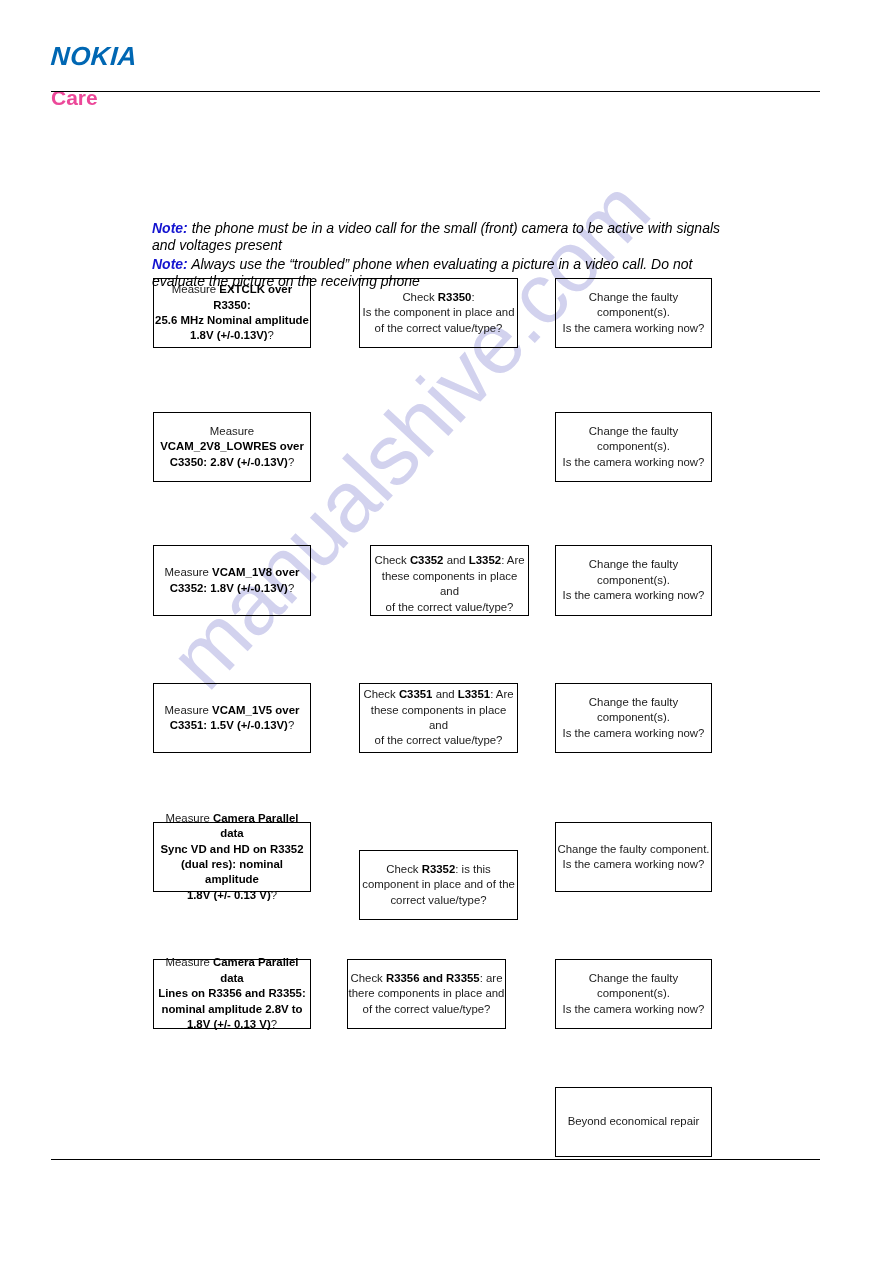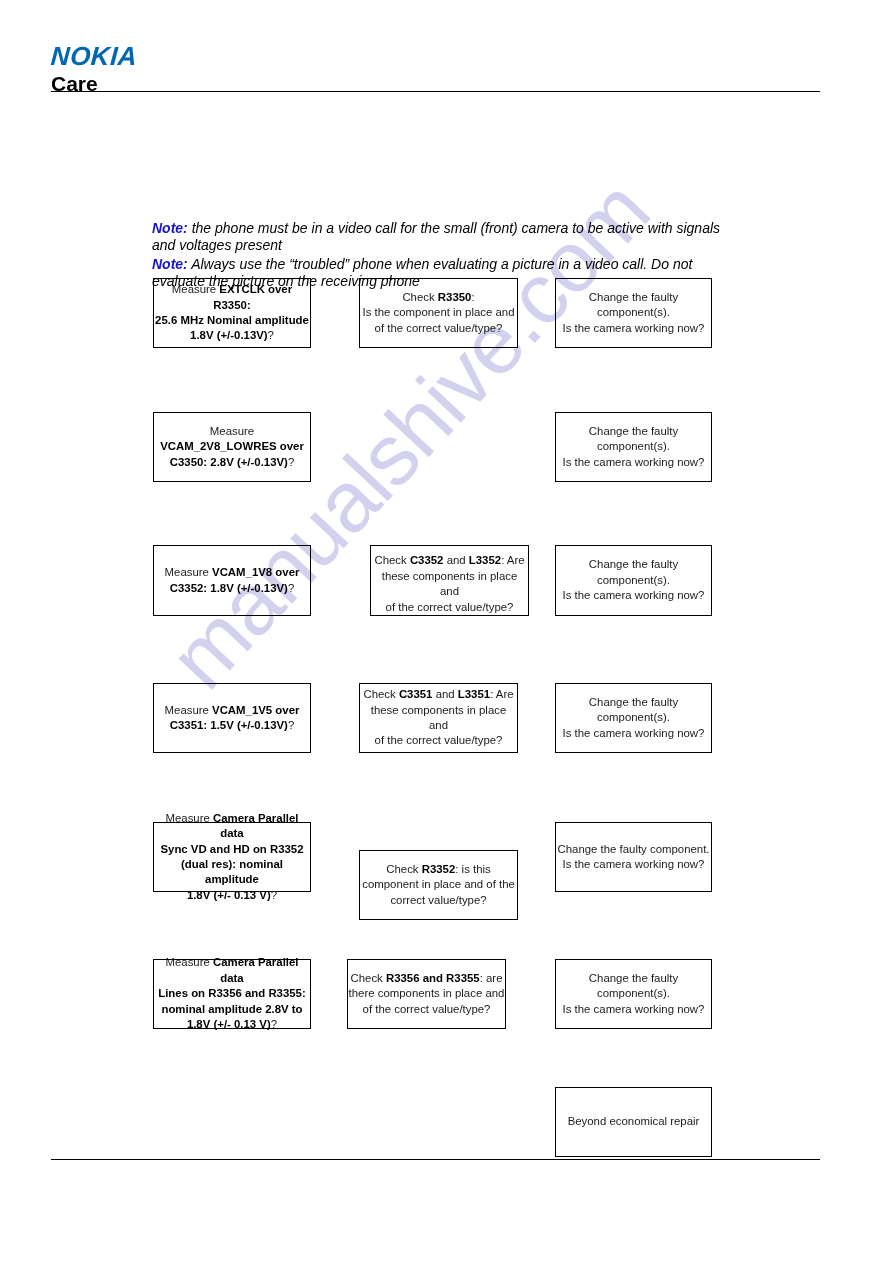--- a/index.html
+++ b/index.html
@@ -6,21 +6,21 @@
   body{width:893px;height:1263px;background:#ffffff;
        font-family:"Liberation Sans",sans-serif;position:relative;overflow:hidden;}
   .page{position:absolute;left:0;top:0;width:893px;height:1263px;}
 
   
   .logo{position:absolute;left:51px;top:42px;}
   .logo-nokia{font-family:"Liberation Sans",sans-serif;font-weight:bold;font-style:italic;
        font-size:26px;letter-spacing:0.5px;color:#0067b3;line-height:28px;
        transform:skewX(-4deg);display:block;}
   .logo-care{font-family:"Liberation Sans",sans-serif;font-weight:bold;font-size:21px;
-       color:#000000;line-height:22px;display:block;margin-top:3px;}
+       color:#ec4899;line-height:22px;display:block;margin-top:17px;}
   .rule-top{position:absolute;left:51px;top:91px;width:769px;height:0;
        border-top:1.2px solid #000;}
   .rule-bottom{position:absolute;left:51px;top:1159px;width:769px;height:0;
        border-top:1.6px solid #000;}
 
   
   .watermark{position:absolute;left:150px;top:640px;width:700px;
        font-family:"Liberation Sans",sans-serif;font-size:86px;color:#d2d2ee;
        font-weight:500;letter-spacing:-1px;
        transform:rotate(-47deg);transform-origin:0 0;white-space:nowrap;

